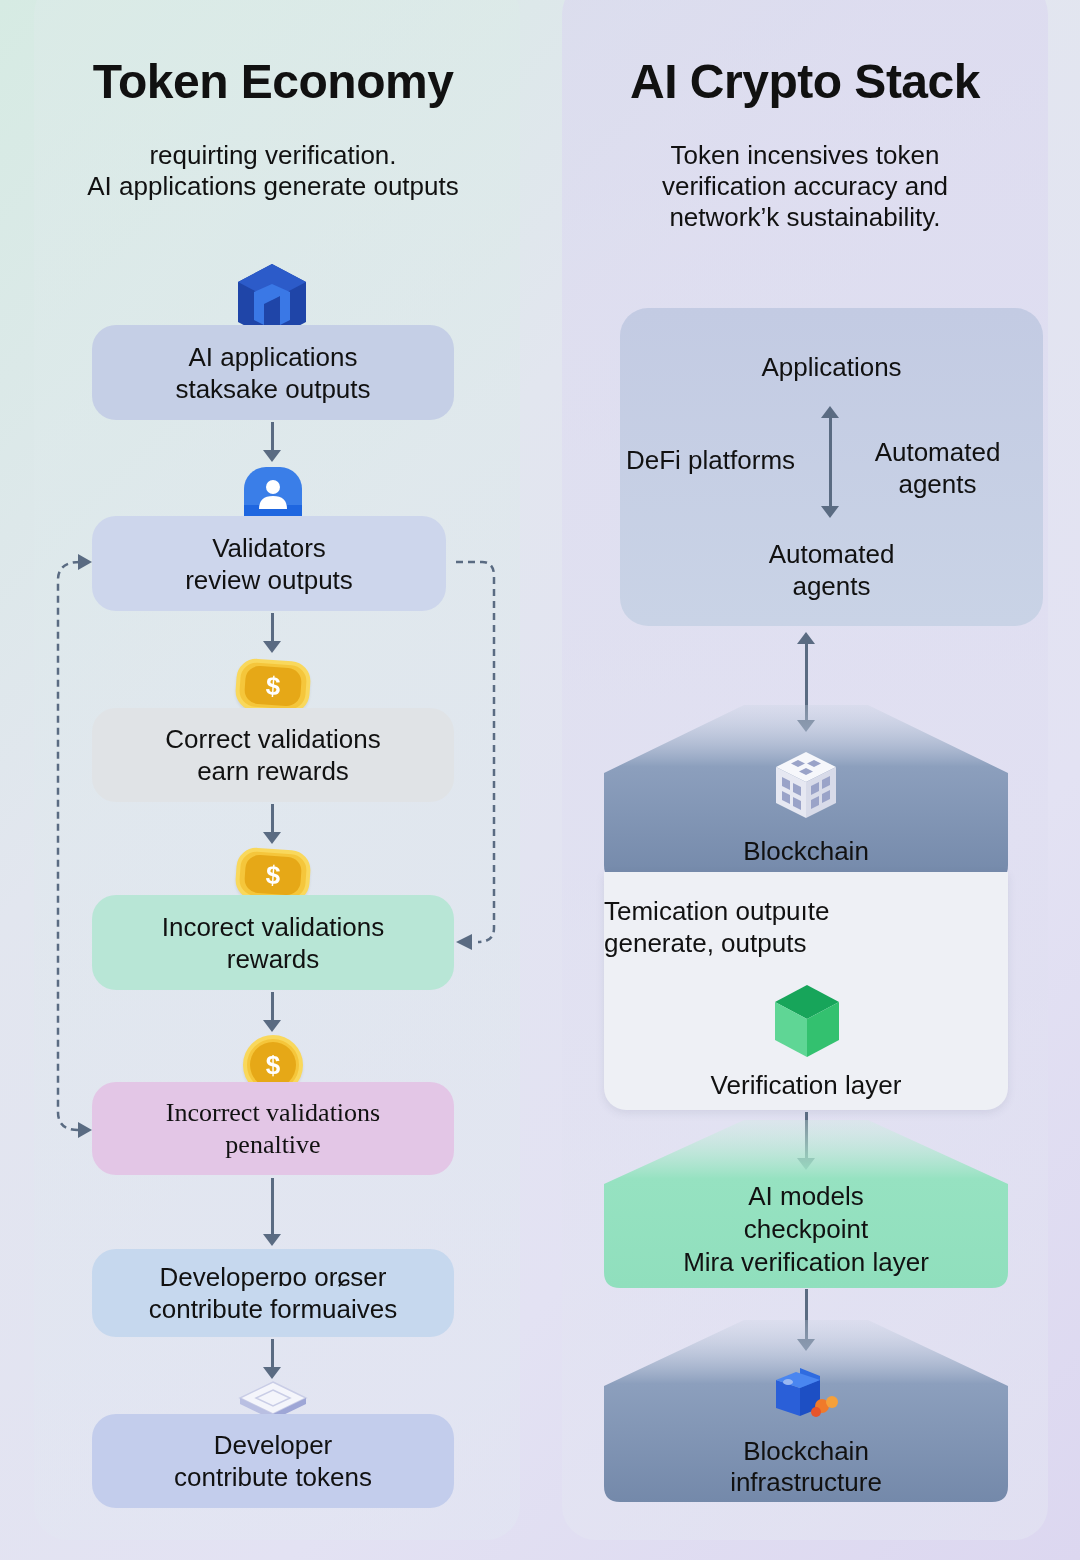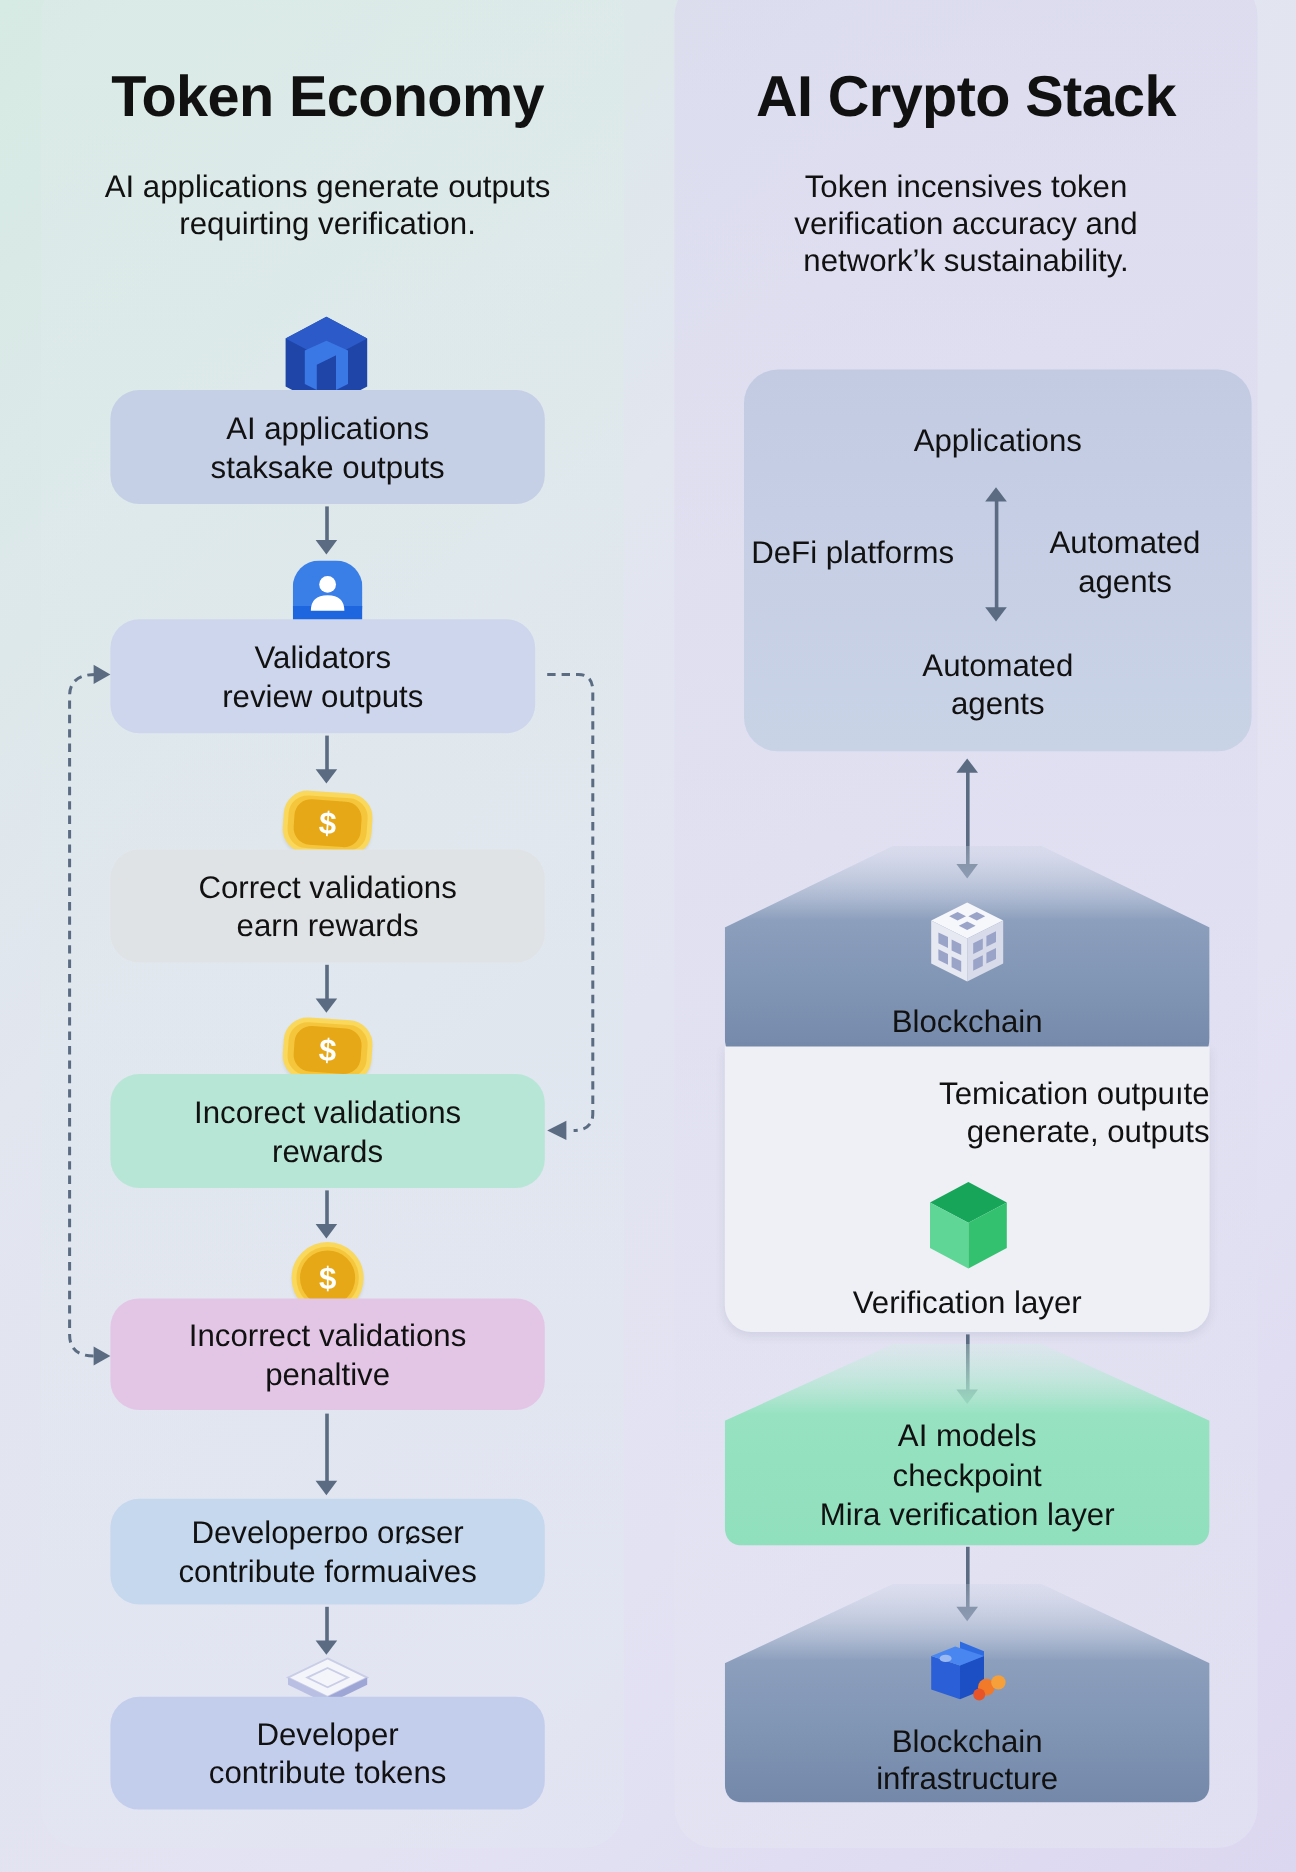--- a/index.html
+++ b/index.html
@@ -62,22 +62,22 @@
   svg { display: block; }
 </style>
 </head>
 <body>
 
 <div class="panel left"></div>
 <div class="panel right"></div>
 
 <div class="title" style="left:40px; width:466px; top:54px;">Token Economy</div>
 <div class="subtitle" style="left:40px; width:466px; top:140px;">
+  <div>requirting verification.</div>
   <div>AI applications generate outputs</div>
-  <div>requirting verification.</div>
 </div>
 
 <div style="position:absolute; left:236px; top:262px; width:72px; height:80px;">
   <svg width="72" height="80" viewBox="0 0 72 80">
     <polygon points="36,2 70,20 70,60 36,78 2,60 2,20" fill="#1f45a8"></polygon>
     <polygon points="36,2 70,20 36,38 2,20" fill="#2c5bc9"></polygon>
     <path d="M18 30 L18 58 L28 63 L28 42 L44 34 L44 63 L54 58 L54 30 L36 22 Z" fill="#3a78e6"></path>
   </svg>
 </div>
 
@@ -128,21 +128,21 @@
     <span>Incorect validations</span>
     <span>rewards</span>
   </div>
 </div>
 <div class="arrow-v" style="left:271px; top:992px; height:30px;"></div>
 
 <div class="coin round" style="left:243px; top:1035px;">
   <div class="inner">$</div>
 </div>
 
-<div class="box" style="left:92px; top:1082px; width:362px; height:93px; background:#e3c6e6;">
+<div class="box" style="left:92px; top:1082px; width:362px; height:93px; background:#e3c6e6;font-family:Liberation Serif, serif;">
   <div>
     <span>Incorrect validations</span>
     <span>penaltive</span>
   </div>
 </div>
 <div class="arrow-v" style="left:271px; top:1178px; height:58px;"></div>
 
 <div class="box" style="left:92px; top:1249px; width:362px; height:88px; background:#c6d8ee;">
   <div>
     <span>Developerɒo orɕser</span>
@@ -231,21 +231,21 @@
       <rect x="19" y="47" width="8" height="9" transform="skewY(26)" transform-origin="19 47"></rect>
       <rect x="37" y="36" width="8" height="9" transform="skewY(-26)" transform-origin="37 36"></rect>
       <rect x="48" y="30" width="8" height="9" transform="skewY(-26)" transform-origin="48 30"></rect>
       <rect x="37" y="50" width="8" height="9" transform="skewY(-26)" transform-origin="37 50"></rect>
       <rect x="48" y="44" width="8" height="9" transform="skewY(-26)" transform-origin="48 44"></rect>
     </g>
   </svg>
 </div>
 <div style="position:absolute; left:604px; width:404px; top:836px; text-align:center; font-size:26px;">Blockchain</div>
 
-<div style="position:absolute; left:604px; width:404px; top:895px; text-align:right; font-size:26px; line-height:32px;padding-left:16px;">
+<div style="position:absolute; left:604px; width:404px; top:895px; text-align:left; font-size:26px; line-height:32px;">
   <div>Temication outpuıte</div>
   <div>generate, outputs</div>
 </div>
 
 <div style="position:absolute; left:773px; top:983px; width:68px; height:76px;">
   <svg width="68" height="76" viewBox="0 0 68 76">
     <polygon points="34,2 66,19 34,36 2,19" fill="#17a55a"></polygon>
     <polygon points="2,19 34,36 34,74 2,57" fill="#5fd695"></polygon>
     <polygon points="66,19 34,36 34,74 66,57" fill="#33c16f"></polygon>
   </svg>

